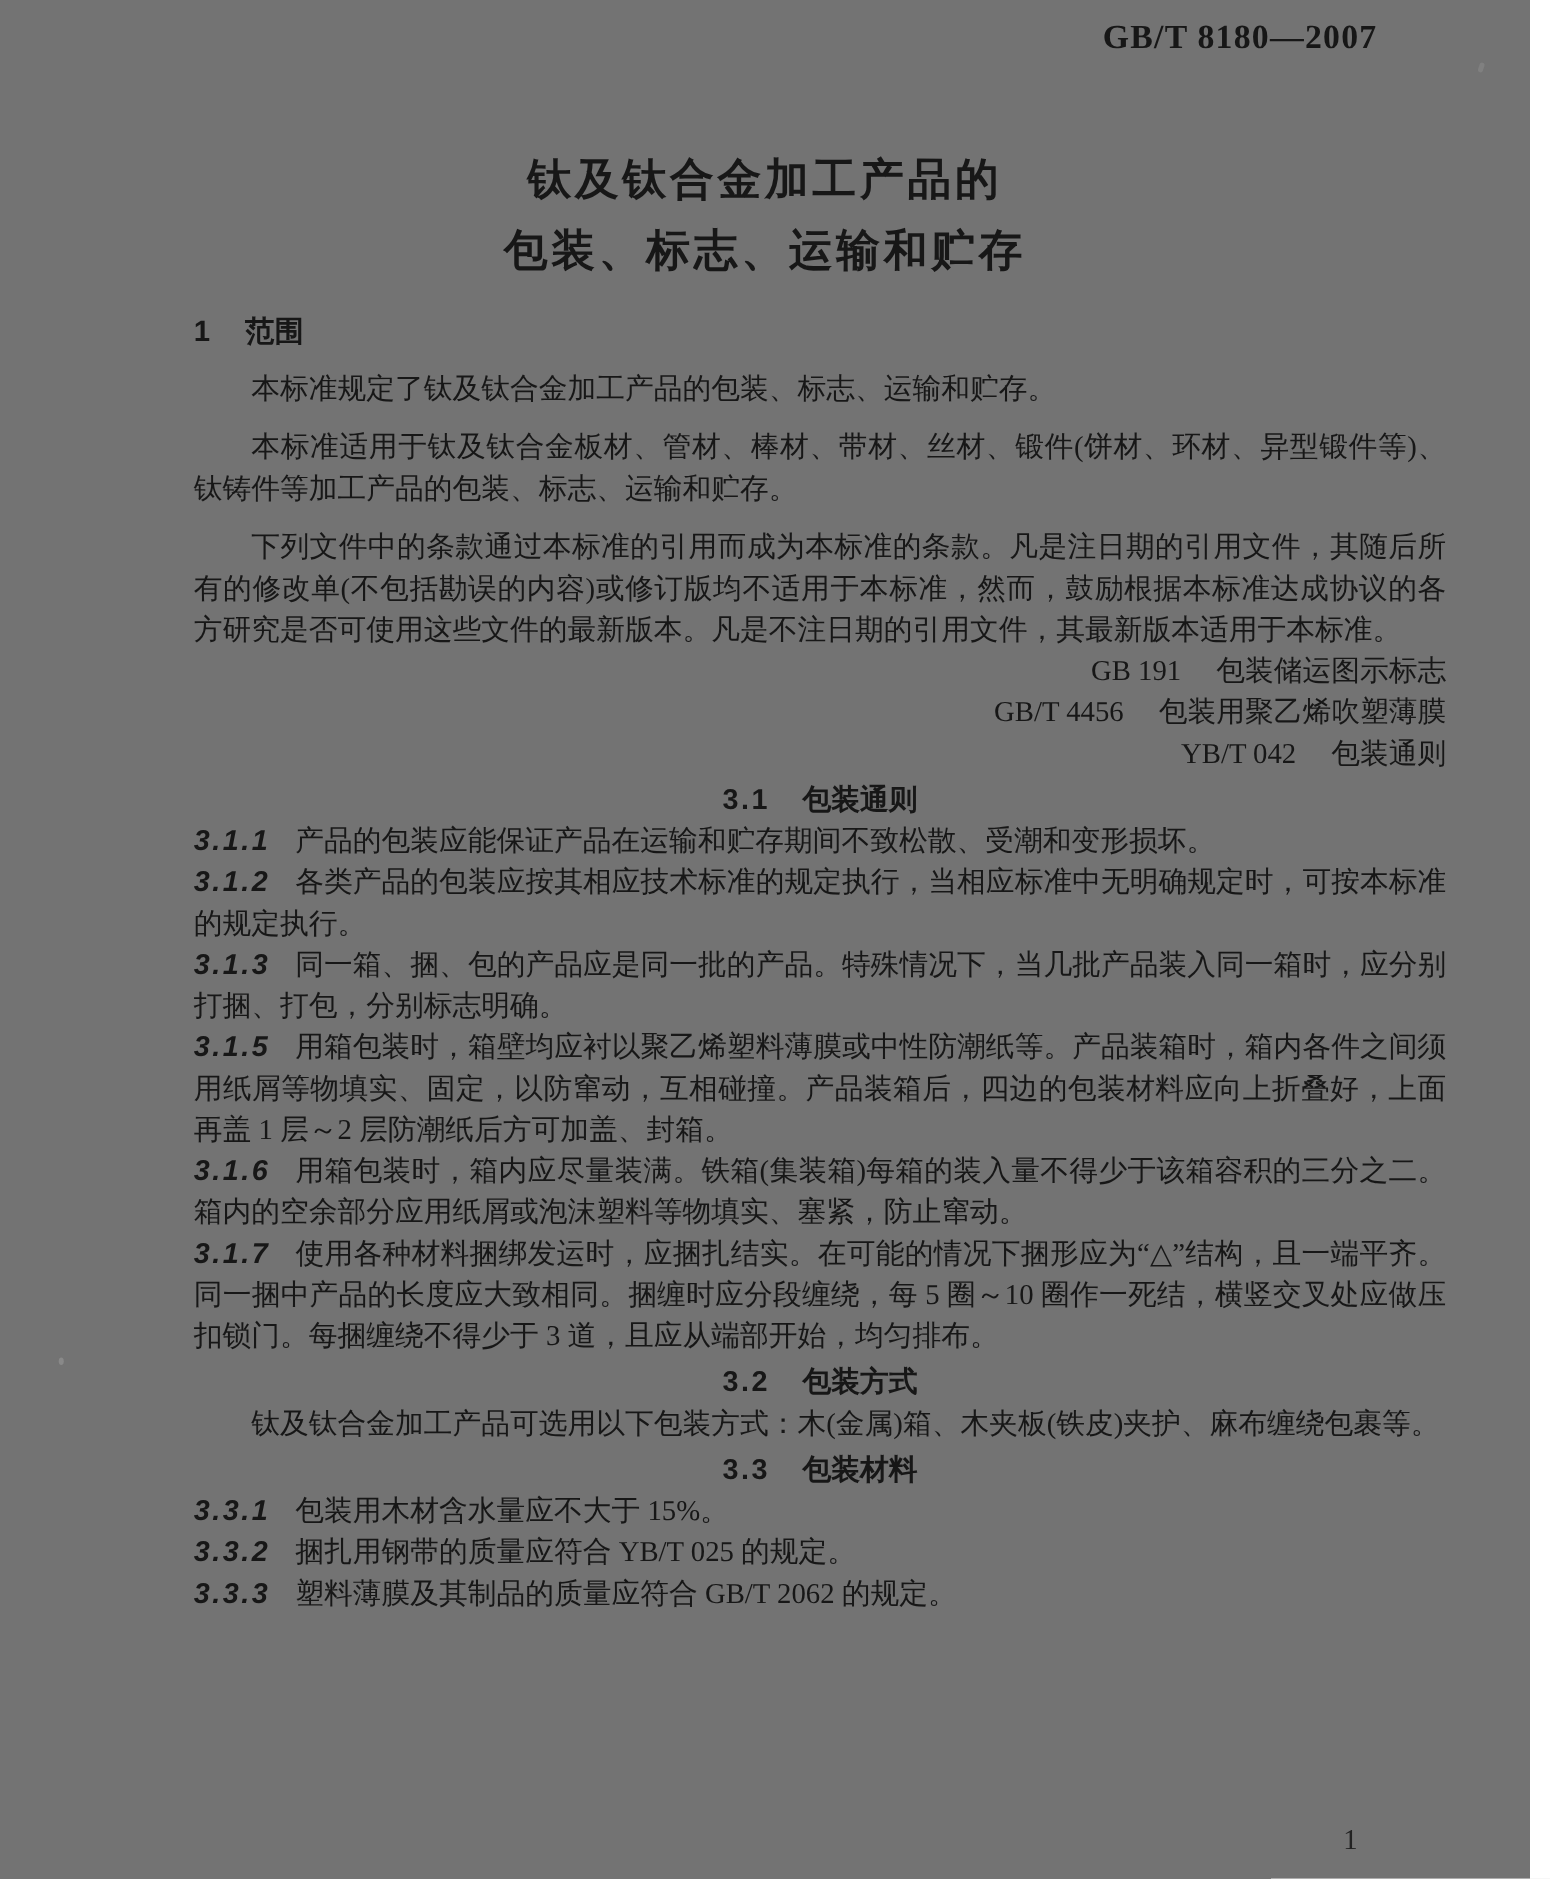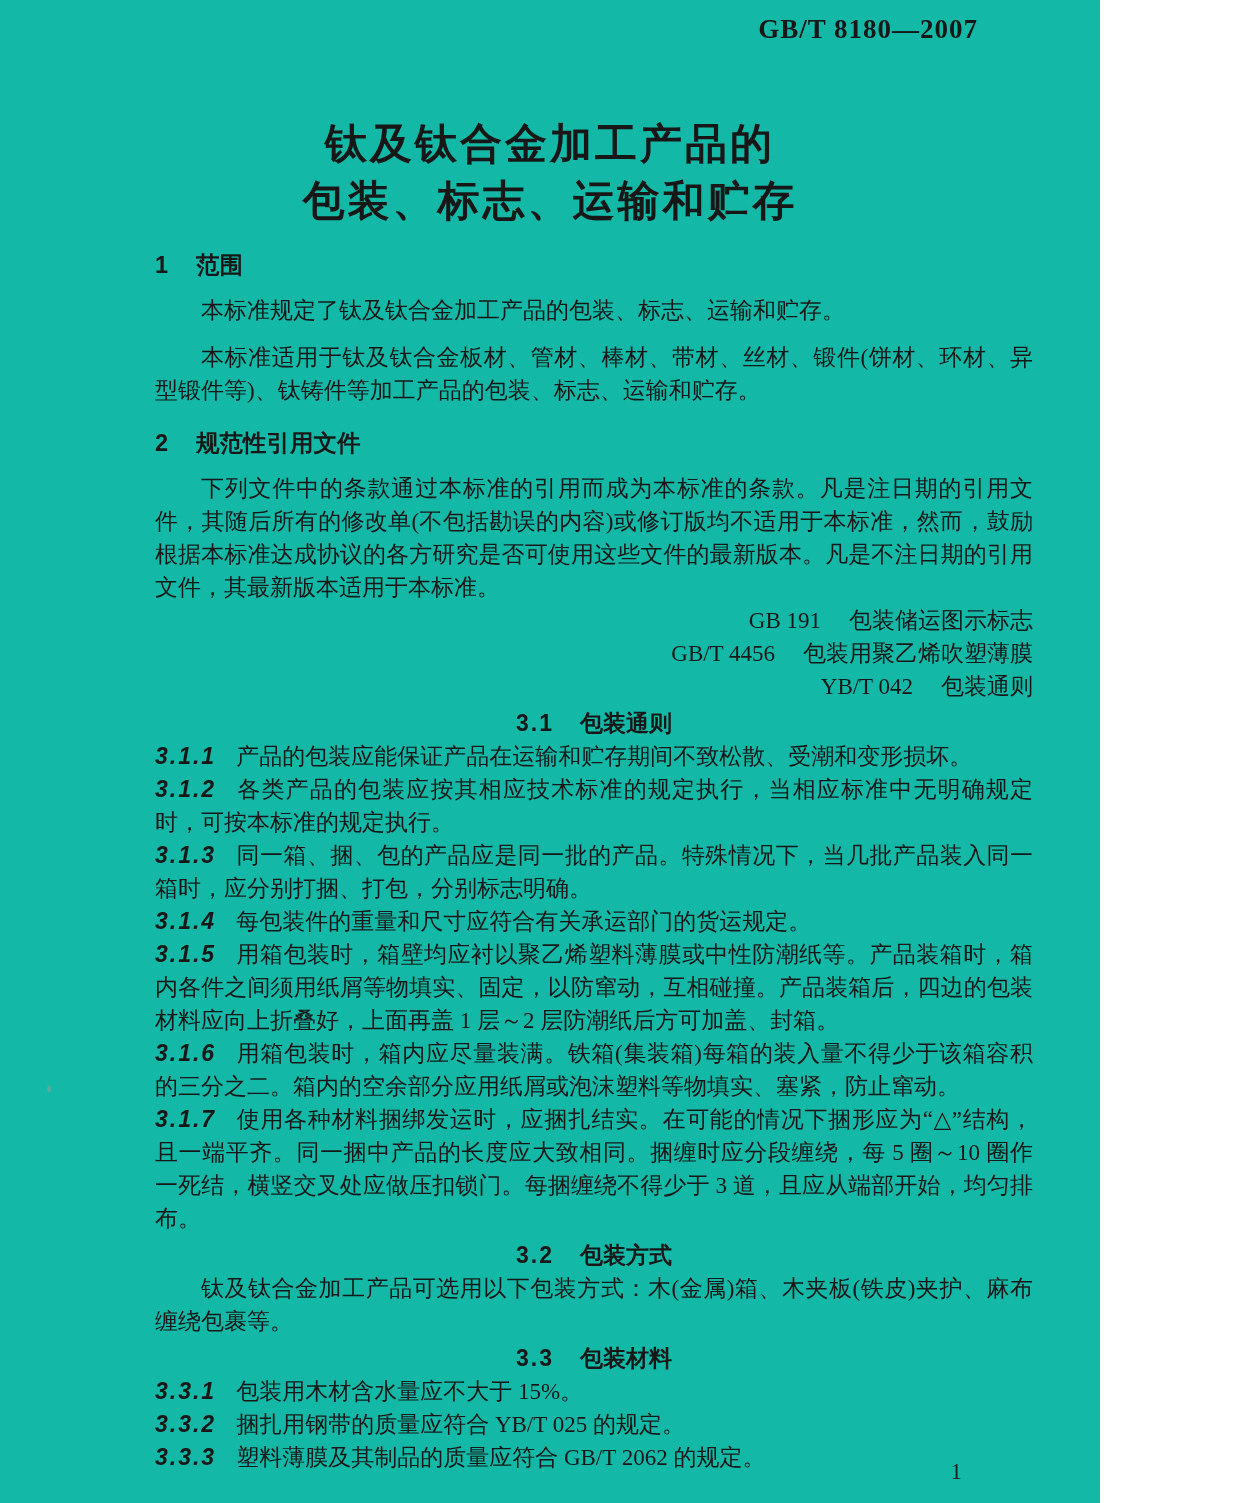--- a/index.html
+++ b/index.html
@@ -1,28 +1,28 @@
 <!DOCTYPE html>
 <html><head>
 <meta charset="utf-8">
 <style>
   html,body{margin:0;padding:0;background:#ffffff;}
   .page{
-    position:relative;width:1100px;height:1503px;background:#14b8a6;
+    position:relative;width:1224px;height:1503px;background:#737373;
     color:#171717;font-family:"Liberation Serif","DejaVu Serif",serif;
     overflow:hidden;box-sizing:border-box;
   }
   .doc-header{
     padding:14px 122px 0 0;text-align:right;
     font-weight:700;font-size:27px;letter-spacing:1px;
     font-family:"Liberation Serif","DejaVu Serif",serif;
   }
   .doc-title{
     margin-top:70px;margin-bottom:20px;text-align:center;
-    font-weight:700;font-size:42px;line-height:57px;letter-spacing:3px;
+    font-weight:700;font-size:35px;line-height:57px;letter-spacing:3px;
     font-family:"Liberation Sans","DejaVu Sans",sans-serif;
   }
   .content{
     padding:0 67px 0 155px;font-size:23px;line-height:33px;
     text-align:justify;
   }
   .chapter-heading{
     margin:20px 0 12px;font-weight:700;font-size:23.5px;
     font-family:"Liberation Sans","DejaVu Sans",sans-serif;
     text-align:left;
@@ -62,32 +62,30 @@
     <div>钛及钛合金加工产品的</div>
     <div>包装、标志、运输和贮存</div>
   </div>
 
   <div class="content">
 
     <p class="chapter-heading"><span class="sec-num">1</span><span>范围</span></p>
     <p class="para">本标准规定了钛及钛合金加工产品的包装、标志、运输和贮存。</p>
     <p class="para">本标准适用于钛及钛合金板材、管材、棒材、带材、丝材、锻件(饼材、环材、异型锻件等)、钛铸件等加工产品的包装、标志、运输和贮存。</p>
 
-    <p class="chapter-heading"><span class="sec-num">2</span><span>规范性引用文件</span></p>
     <p class="para">下列文件中的条款通过本标准的引用而成为本标准的条款。凡是注日期的引用文件，其随后所有的修改单(不包括勘误的内容)或修订版均不适用于本标准，然而，鼓励根据本标准达成协议的各方研究是否可使用这些文件的最新版本。凡是不注日期的引用文件，其最新版本适用于本标准。</p>
     <p class="ref-item"><span class="ref-code">GB 191</span><span>包装储运图示标志</span></p>
     <p class="ref-item"><span class="ref-code">GB/T 4456</span><span>包装用聚乙烯吹塑薄膜</span></p>
     <p class="ref-item"><span class="ref-code">YB/T 042</span><span>包装通则</span></p>
 
 
     <p class="sub-heading"><span class="sec-num">3.1</span><span>包装通则</span></p>
     <p class="clause"><span class="clause-num">3.1.1</span><span>产品的包装应能保证产品在运输和贮存期间不致松散、受潮和变形损坏。</span></p>
     <p class="clause"><span class="clause-num">3.1.2</span><span>各类产品的包装应按其相应技术标准的规定执行，当相应标准中无明确规定时，可按本标准的规定执行。</span></p>
     <p class="clause"><span class="clause-num">3.1.3</span><span>同一箱、捆、包的产品应是同一批的产品。特殊情况下，当几批产品装入同一箱时，应分别打捆、打包，分别标志明确。</span></p>
-    <p class="clause"><span class="clause-num">3.1.4</span><span>每包装件的重量和尺寸应符合有关承运部门的货运规定。</span></p>
     <p class="clause"><span class="clause-num">3.1.5</span><span>用箱包装时，箱壁均应衬以聚乙烯塑料薄膜或中性防潮纸等。产品装箱时，箱内各件之间须用纸屑等物填实、固定，以防窜动，互相碰撞。产品装箱后，四边的包装材料应向上折叠好，上面再盖 1 层～2 层防潮纸后方可加盖、封箱。</span></p>
     <p class="clause"><span class="clause-num">3.1.6</span><span>用箱包装时，箱内应尽量装满。铁箱(集装箱)每箱的装入量不得少于该箱容积的三分之二。箱内的空余部分应用纸屑或泡沫塑料等物填实、塞紧，防止窜动。</span></p>
     <p class="clause"><span class="clause-num">3.1.7</span><span>使用各种材料捆绑发运时，应捆扎结实。在可能的情况下捆形应为“△”结构，且一端平齐。同一捆中产品的长度应大致相同。捆缠时应分段缠绕，每 5 圈～10 圈作一死结，横竖交叉处应做压扣锁门。每捆缠绕不得少于 3 道，且应从端部开始，均匀排布。</span></p>
 
     <p class="sub-heading"><span class="sec-num">3.2</span><span>包装方式</span></p>
     <p class="para">钛及钛合金加工产品可选用以下包装方式：木(金属)箱、木夹板(铁皮)夹护、麻布缠绕包裹等。</p>
 
     <p class="sub-heading"><span class="sec-num">3.3</span><span>包装材料</span></p>
     <p class="clause"><span class="clause-num">3.3.1</span><span>包装用木材含水量应不大于 15%。</span></p>
     <p class="clause"><span class="clause-num">3.3.2</span><span>捆扎用钢带的质量应符合 YB/T 025 的规定。</span></p>

